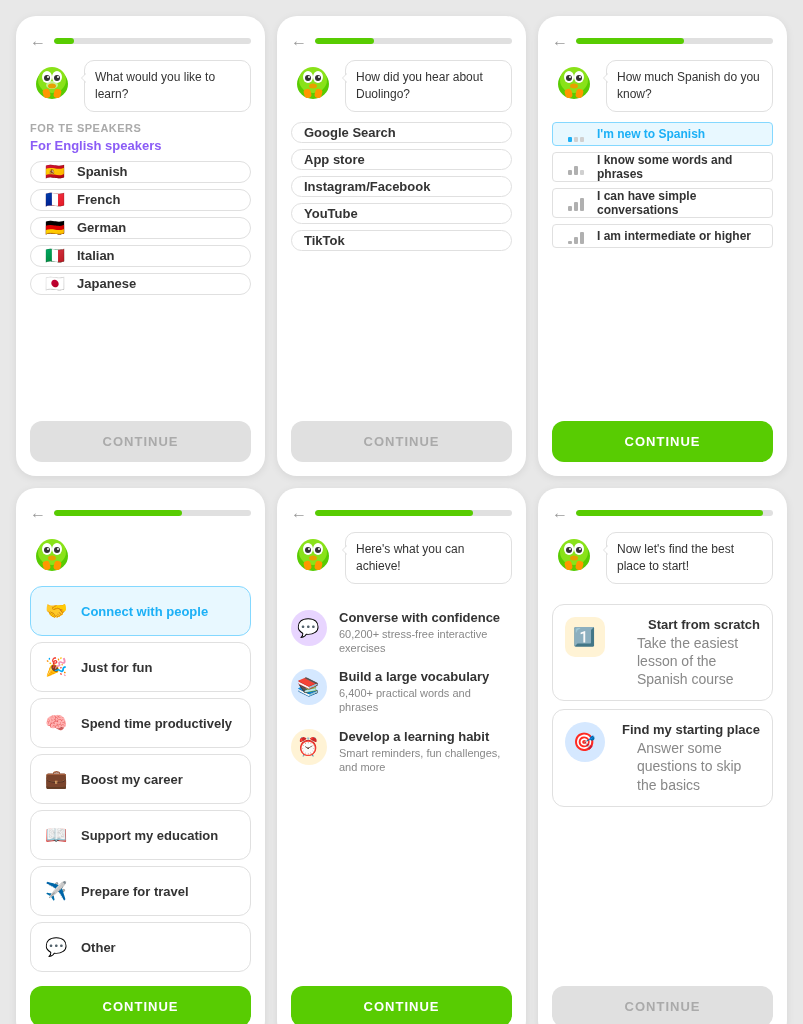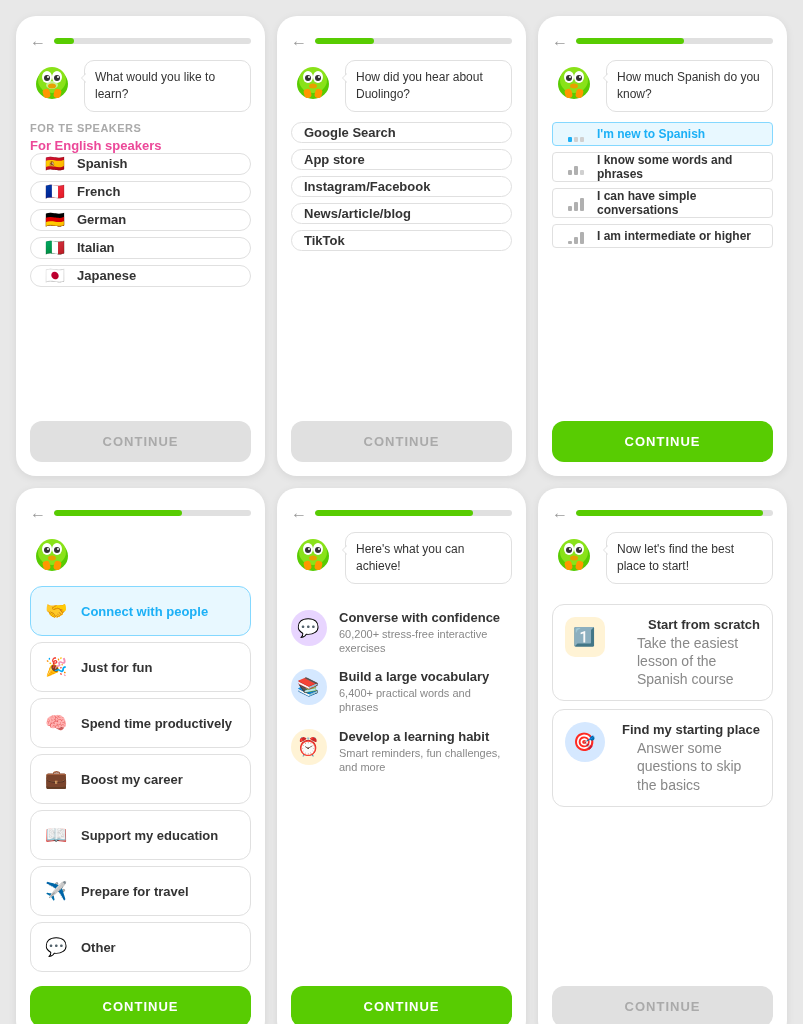--- a/index.html
+++ b/index.html
@@ -93,22 +93,23 @@
     .section-label {
       font-size: 11px;
       color: #aaa;
       font-weight: 600;
       text-transform: uppercase;
       letter-spacing: 0.5px;
       margin-bottom: 4px;
     }
     .section-label-dark {
       font-size: 13px;
-      color: #ec4899;
+      color: #8b5cf6;
       font-weight: 700;
+      margin-bottom: 8px;
     }
     .option-btn {
       display: flex;
       align-items: center;
       gap: 10px;
       border: 1.5px solid #e0e0e0;
       border-radius: 12px;
       padding: 2px 12px;
       margin-bottom: 6px;
       background: #fff;
@@ -357,21 +358,21 @@
       <div class="option-btn">
           <span>Google Search</span>
         </div>
       <div class="option-btn">
           <span>App store</span>
         </div>
       <div class="option-btn">
           <span>Instagram/Facebook</span>
         </div>
       <div class="option-btn">
-          <span>News/article/blog</span>
+          <span>YouTube</span>
         </div>
       <div class="option-btn">
           <span>TikTok</span>
         </div>
     </div>
     <div class="spacer"></div>
     <button class="continue-btn inactive">CONTINUE</button>
   </div>
 
   <div class="phone-card">

